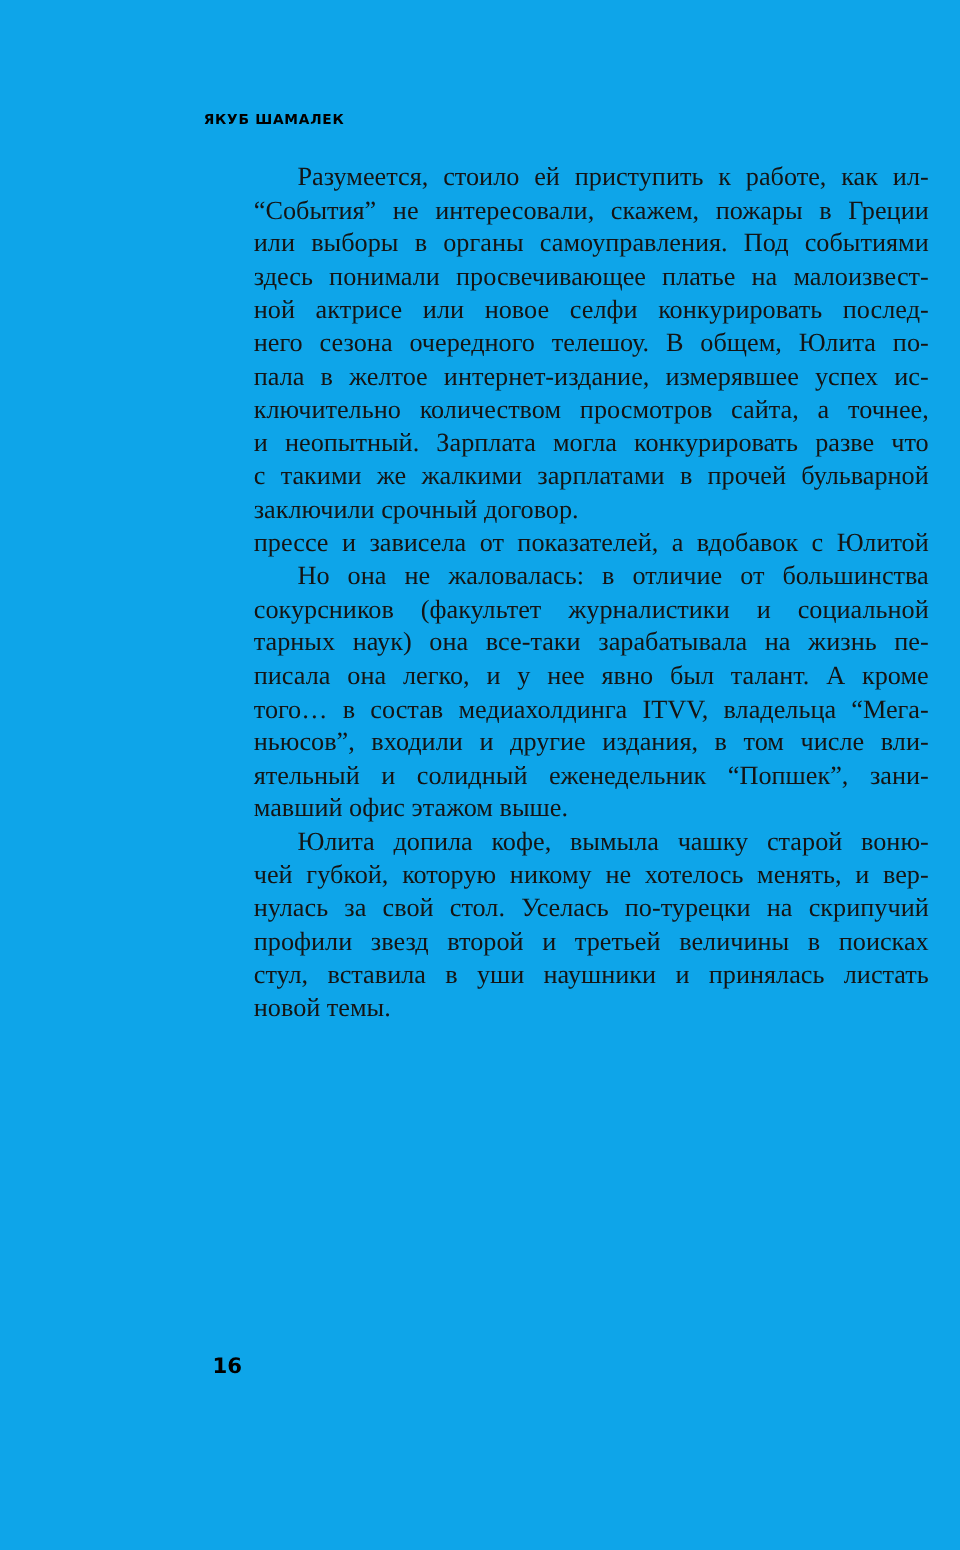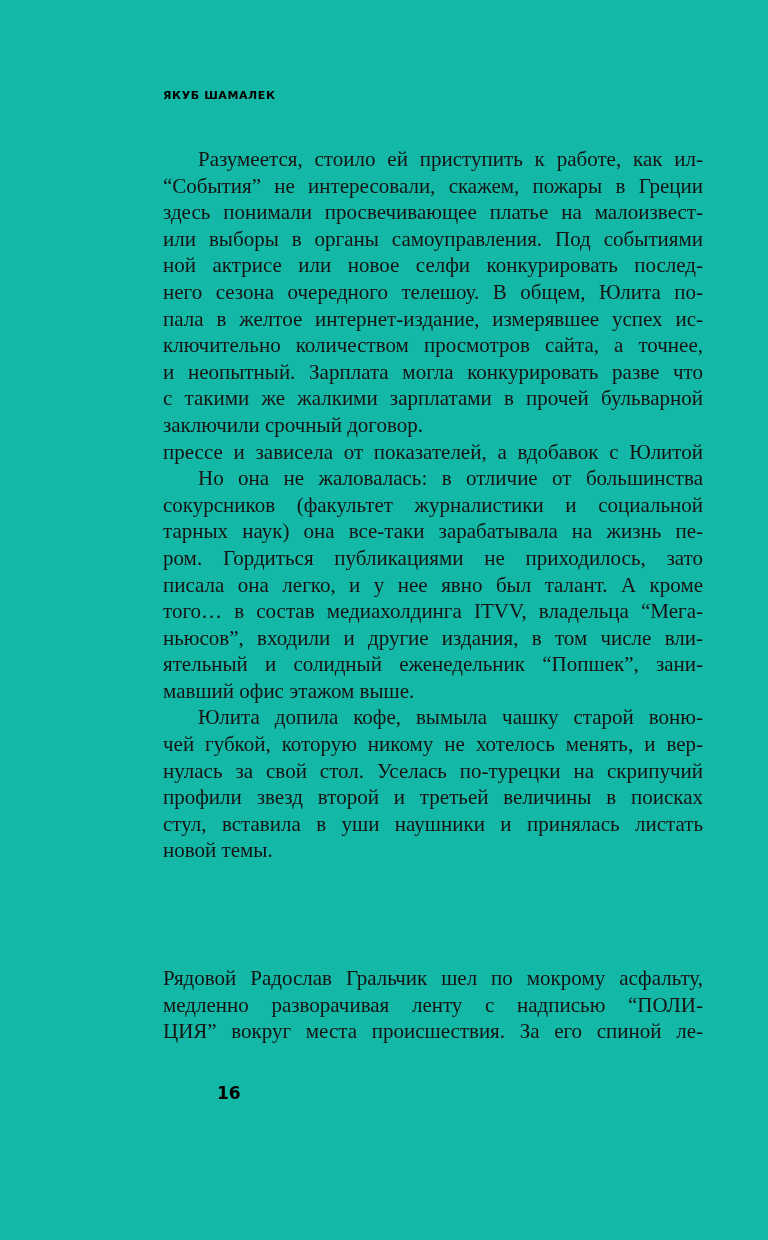--- a/index.html
+++ b/index.html
@@ -12,21 +12,21 @@
       height: 1240px;
       position: relative;
       overflow: hidden;
       font-family: "Liberation Serif", "DejaVu Serif", serif;
       color: #111111;
     }
     .page {
       position: absolute;
       left: 0; top: 0;
       width: 768px; height: 1240px;
-      background: #14b8a6;
+      background: #0ea5e9;
     }
     .running-head {
       position: absolute;
       left: 163px;
       top: 89px;
       font-family: "DejaVu Sans", "Liberation Sans", sans-serif;
       font-weight: bold;
       font-size: 11px;
       letter-spacing: 0.6px;
       color: #000000;
@@ -45,82 +45,73 @@
       text-align: justify;
       text-align-last: justify;
       color: #141414;
     }
     .line.indent {
       padding-left: 35px;
     }
     .line.last {
       text-align-last: left;
     }
-    #block-1 { top: 146px; }
+    #block-1 { top: 128px; margin-left: 40px; }
     #block-2 { top: 965px; }
     .folio {
       position: absolute;
       left: 170px;
       top: 1083px;
       font-family: "DejaVu Sans", "Liberation Sans", sans-serif;
       font-weight: bold;
       font-size: 17px;
       color: #000000;
-      margin-left: 47px;
     }
   </style>
 </head>
 <body>
 
 <div class="page">
 
   <div class="running-head">ЯКУБ ШАМАЛЕК</div>
 
   <div class="text-block" id="block-1">
 
     <div>
       <span class="line indent">Разумеется, стоило ей приступить к работе, как ил-</span>
       <span class="line">“События” не интересовали, скажем, пожары в Греции</span>
+      <span class="line">или выборы в органы самоуправления. Под событиями</span>
       <span class="line">здесь понимали просвечивающее платье на малоизвест-</span>
-      <span class="line">или выборы в органы самоуправления. Под событиями</span>
       <span class="line">ной актрисе или новое селфи конкурировать послед-</span>
       <span class="line">него сезона очередного телешоу. В общем, Юлита по-</span>
       <span class="line">пала в желтое интернет-издание, измерявшее успех ис-</span>
       <span class="line">ключительно количеством просмотров сайта, а точнее,</span>
       <span class="line">и неопытный. Зарплата могла конкурировать разве что</span>
       <span class="line">с такими же жалкими зарплатами в прочей бульварной</span>
       <span class="line last">заключили срочный договор.</span>
       <span class="line">прессе и зависела от показателей, а вдобавок с Юлитой</span>
     </div>
 
     <div>
       <span class="line indent">Но она не жаловалась: в отличие от большинства</span>
       <span class="line">сокурсников (факультет журналистики и социальной</span>
       <span class="line">тарных наук) она все-таки зарабатывала на жизнь пе-</span>
-      <span class="line">ром. Гордиться публикациями не приходилось, зато</span>
       <span class="line">писала она легко, и у нее явно был талант. А кроме</span>
       <span class="line">того… в состав медиахолдинга ITVV, владельца “Мега-</span>
       <span class="line">ньюсов”, входили и другие издания, в том числе вли-</span>
       <span class="line">ятельный и солидный еженедельник “Попшек”, зани-</span>
       <span class="line last">мавший офис этажом выше.</span>
     </div>
 
     <div>
       <span class="line indent">Юлита допила кофе, вымыла чашку старой воню-</span>
       <span class="line">чей губкой, которую никому не хотелось менять, и вер-</span>
       <span class="line">нулась за свой стол. Уселась по-турецки на скрипучий</span>
       <span class="line">профили звезд второй и третьей величины в поисках</span>
       <span class="line">стул, вставила в уши наушники и принялась листать</span>
       <span class="line last">новой темы.</span>
     </div>
   </div>
 
-  <div class="text-block" id="block-2">
-    <div>
-      <span class="line">Рядовой Радослав Гральчик шел по мокрому асфальту,</span>
-      <span class="line">медленно разворачивая ленту с надписью “ПОЛИ-</span>
-      <span class="line">ЦИЯ” вокруг места происшествия. За его спиной ле-</span>
-    </div>
-  </div>
 
   <div class="folio">16</div>
 
 </div>
 
 </body></html>

